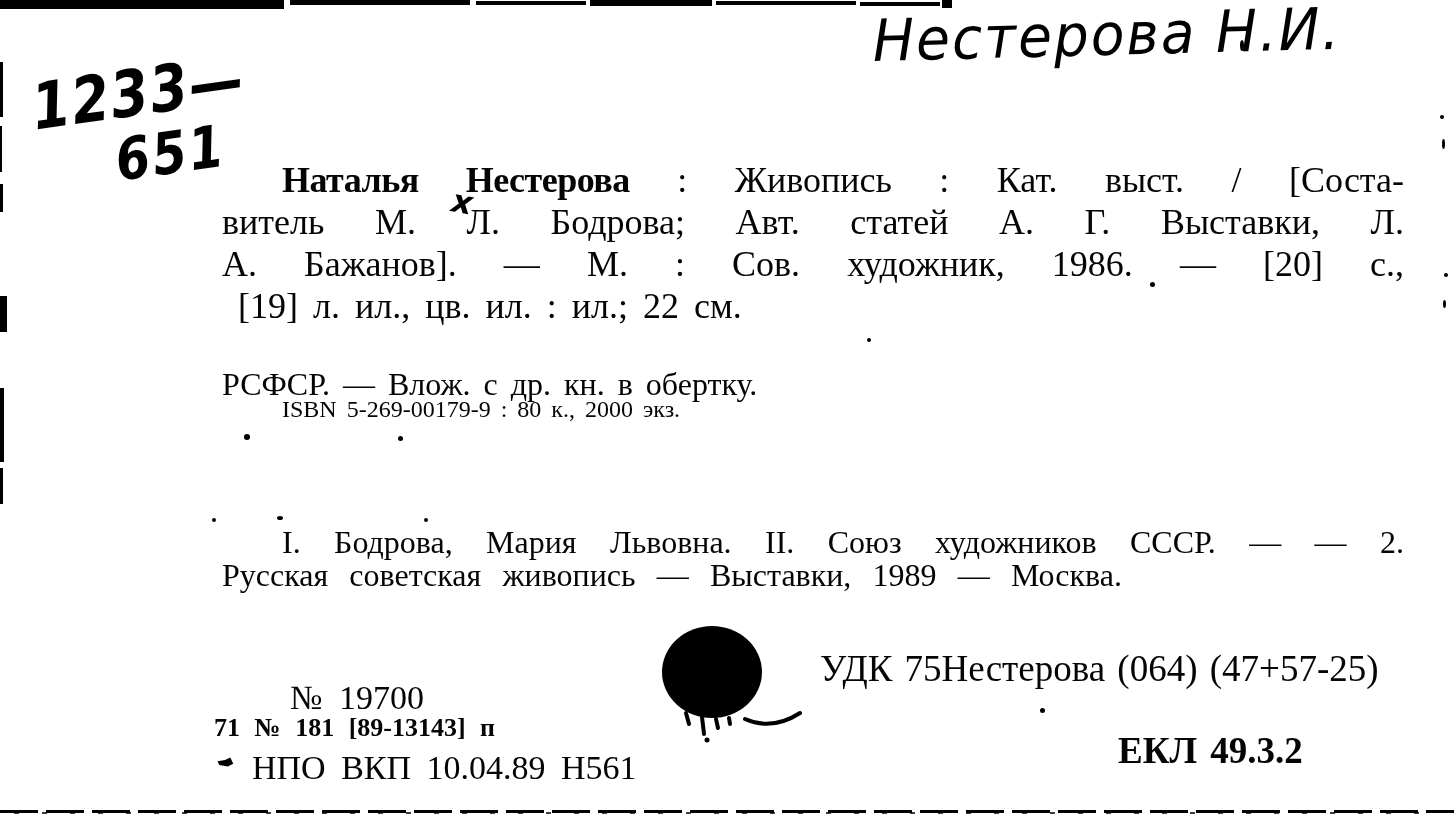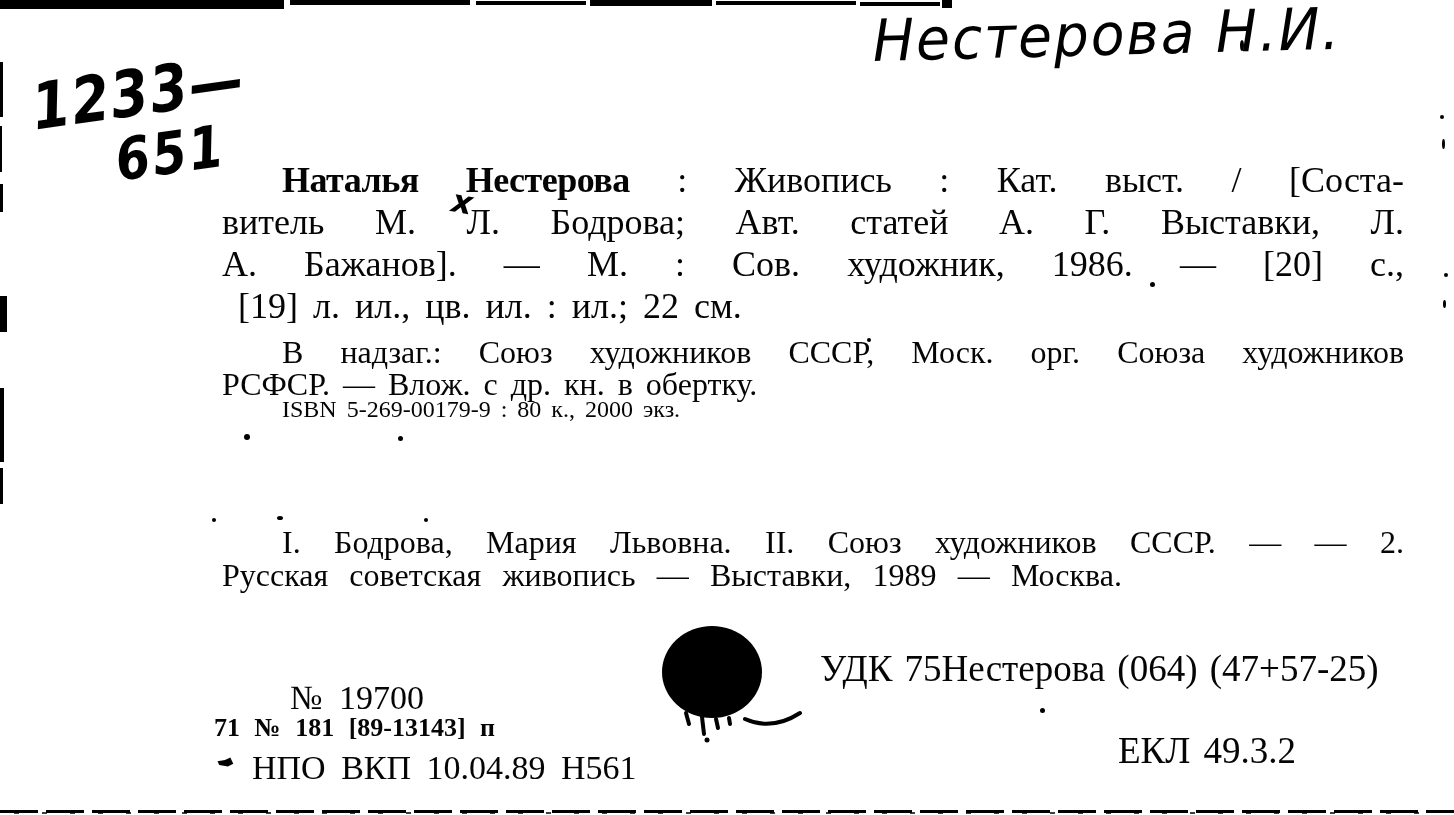--- a/index.html
+++ b/index.html
@@ -74,21 +74,20 @@
               transform:rotate(10deg);">х</div>
 
   <div class="line main just" style="left:282px;top:160px;width:1122px;">
     <span class="bold">Наталья Нестерова</span>
     <span>: Живопись : Кат. выст. / [Соста-</span>
   </div>
   <div class="line main just" style="left:222px;top:202px;width:1182px;">витель М. Л. Бодрова; Авт. статей А. Г. Выставки, Л.</div>
   <div class="line main just" style="left:222px;top:244px;width:1182px;">А. Бажанов]. — М. : Сов. художник, 1986. — [20] с.,</div>
   <div class="line main" style="left:238px;top:286px;word-spacing:6px;text-align:right;">[19] л. ил., цв. ил. : ил.; 22 см.</div>
 
-  <div class="line small just" style="left:282px;top:334px;width:1122px;">В надзаг.: Союз художников СССР, Моск. орг. Союза художников</div>
   <div class="line small" style="left:222px;top:366px;word-spacing:5px;">РСФСР. — Влож. с др. кн. в обертку.</div>
   <div class="line" style="left:282px;top:396px;font-size:24px;word-spacing:4px;">ISBN 5-269-00179-9 : 80 к., 2000 экз.</div>
 
   <div class="line small just" style="left:282px;top:524px;width:1122px;">I. Бодрова, Мария Львовна. II. Союз художников СССР. — — 2.</div>
   <div class="line small just" style="left:222px;top:557px;width:900px;">Русская советская живопись — Выставки, 1989 — Москва.</div>
 
   <svg style="position:absolute;left:650px;top:614px;" width="170" height="130" viewBox="0 0 170 130">
     <ellipse cx="62" cy="58" rx="50" ry="46" fill="#000"></ellipse>
     <path d="M95,105 Q122,117 150,99" fill="none" stroke="#000" stroke-width="4" stroke-linecap="round"></path>
     <path d="M36,99 l3,11" stroke="#000" stroke-width="4" stroke-linecap="round"></path>
@@ -97,20 +96,20 @@
     <path d="M79,104 l1,6" stroke="#000" stroke-width="4" stroke-linecap="round"></path>
     <circle cx="57" cy="126" r="2.5" fill="#000"></circle>
   </svg>
 
   <div class="line" style="left:290px;top:678px;font-size:34px;word-spacing:8px;">№ 19700</div>
   <div class="line" style="left:214px;top:713px;font-size:26px;font-weight:bold;word-spacing:8px;">71 № 181 [89-13143] п</div>
   <div class="hw" style="left:230px;top:738px;font-size:40px;font-weight:bold;transform:rotate(65deg);">,</div>
   <div class="line" style="left:252px;top:748px;font-size:34px;word-spacing:7px;">НПО ВКП 10.04.89 Н561</div>
 
   <div class="line" style="left:820px;top:648px;font-size:37px;word-spacing:3px;">УДК 75Нестерова (064) (47+57-25)</div>
-  <div class="line" style="left:1118px;top:730px;font-size:37px;word-spacing:4px;">ЕКЛ 49.3.2</div>
+  <div class="line" style="left:1118px;top:730px;font-size:37px;word-spacing:4px;font-weight:bold;">ЕКЛ 49.3.2</div>
 
   <div class="dashline" style="left:0;top:810px;width:1454px;height:3px;
               background:repeating-linear-gradient(90deg,#000 0 38px,transparent 38px 46px);"></div>
   <div class="dashline" style="left:14px;top:812px;width:1420px;height:2px;opacity:.75;
               background:repeating-linear-gradient(90deg,#000 0 5px,transparent 5px 28px);"></div>
 
 </div>
 
 </body></html>

